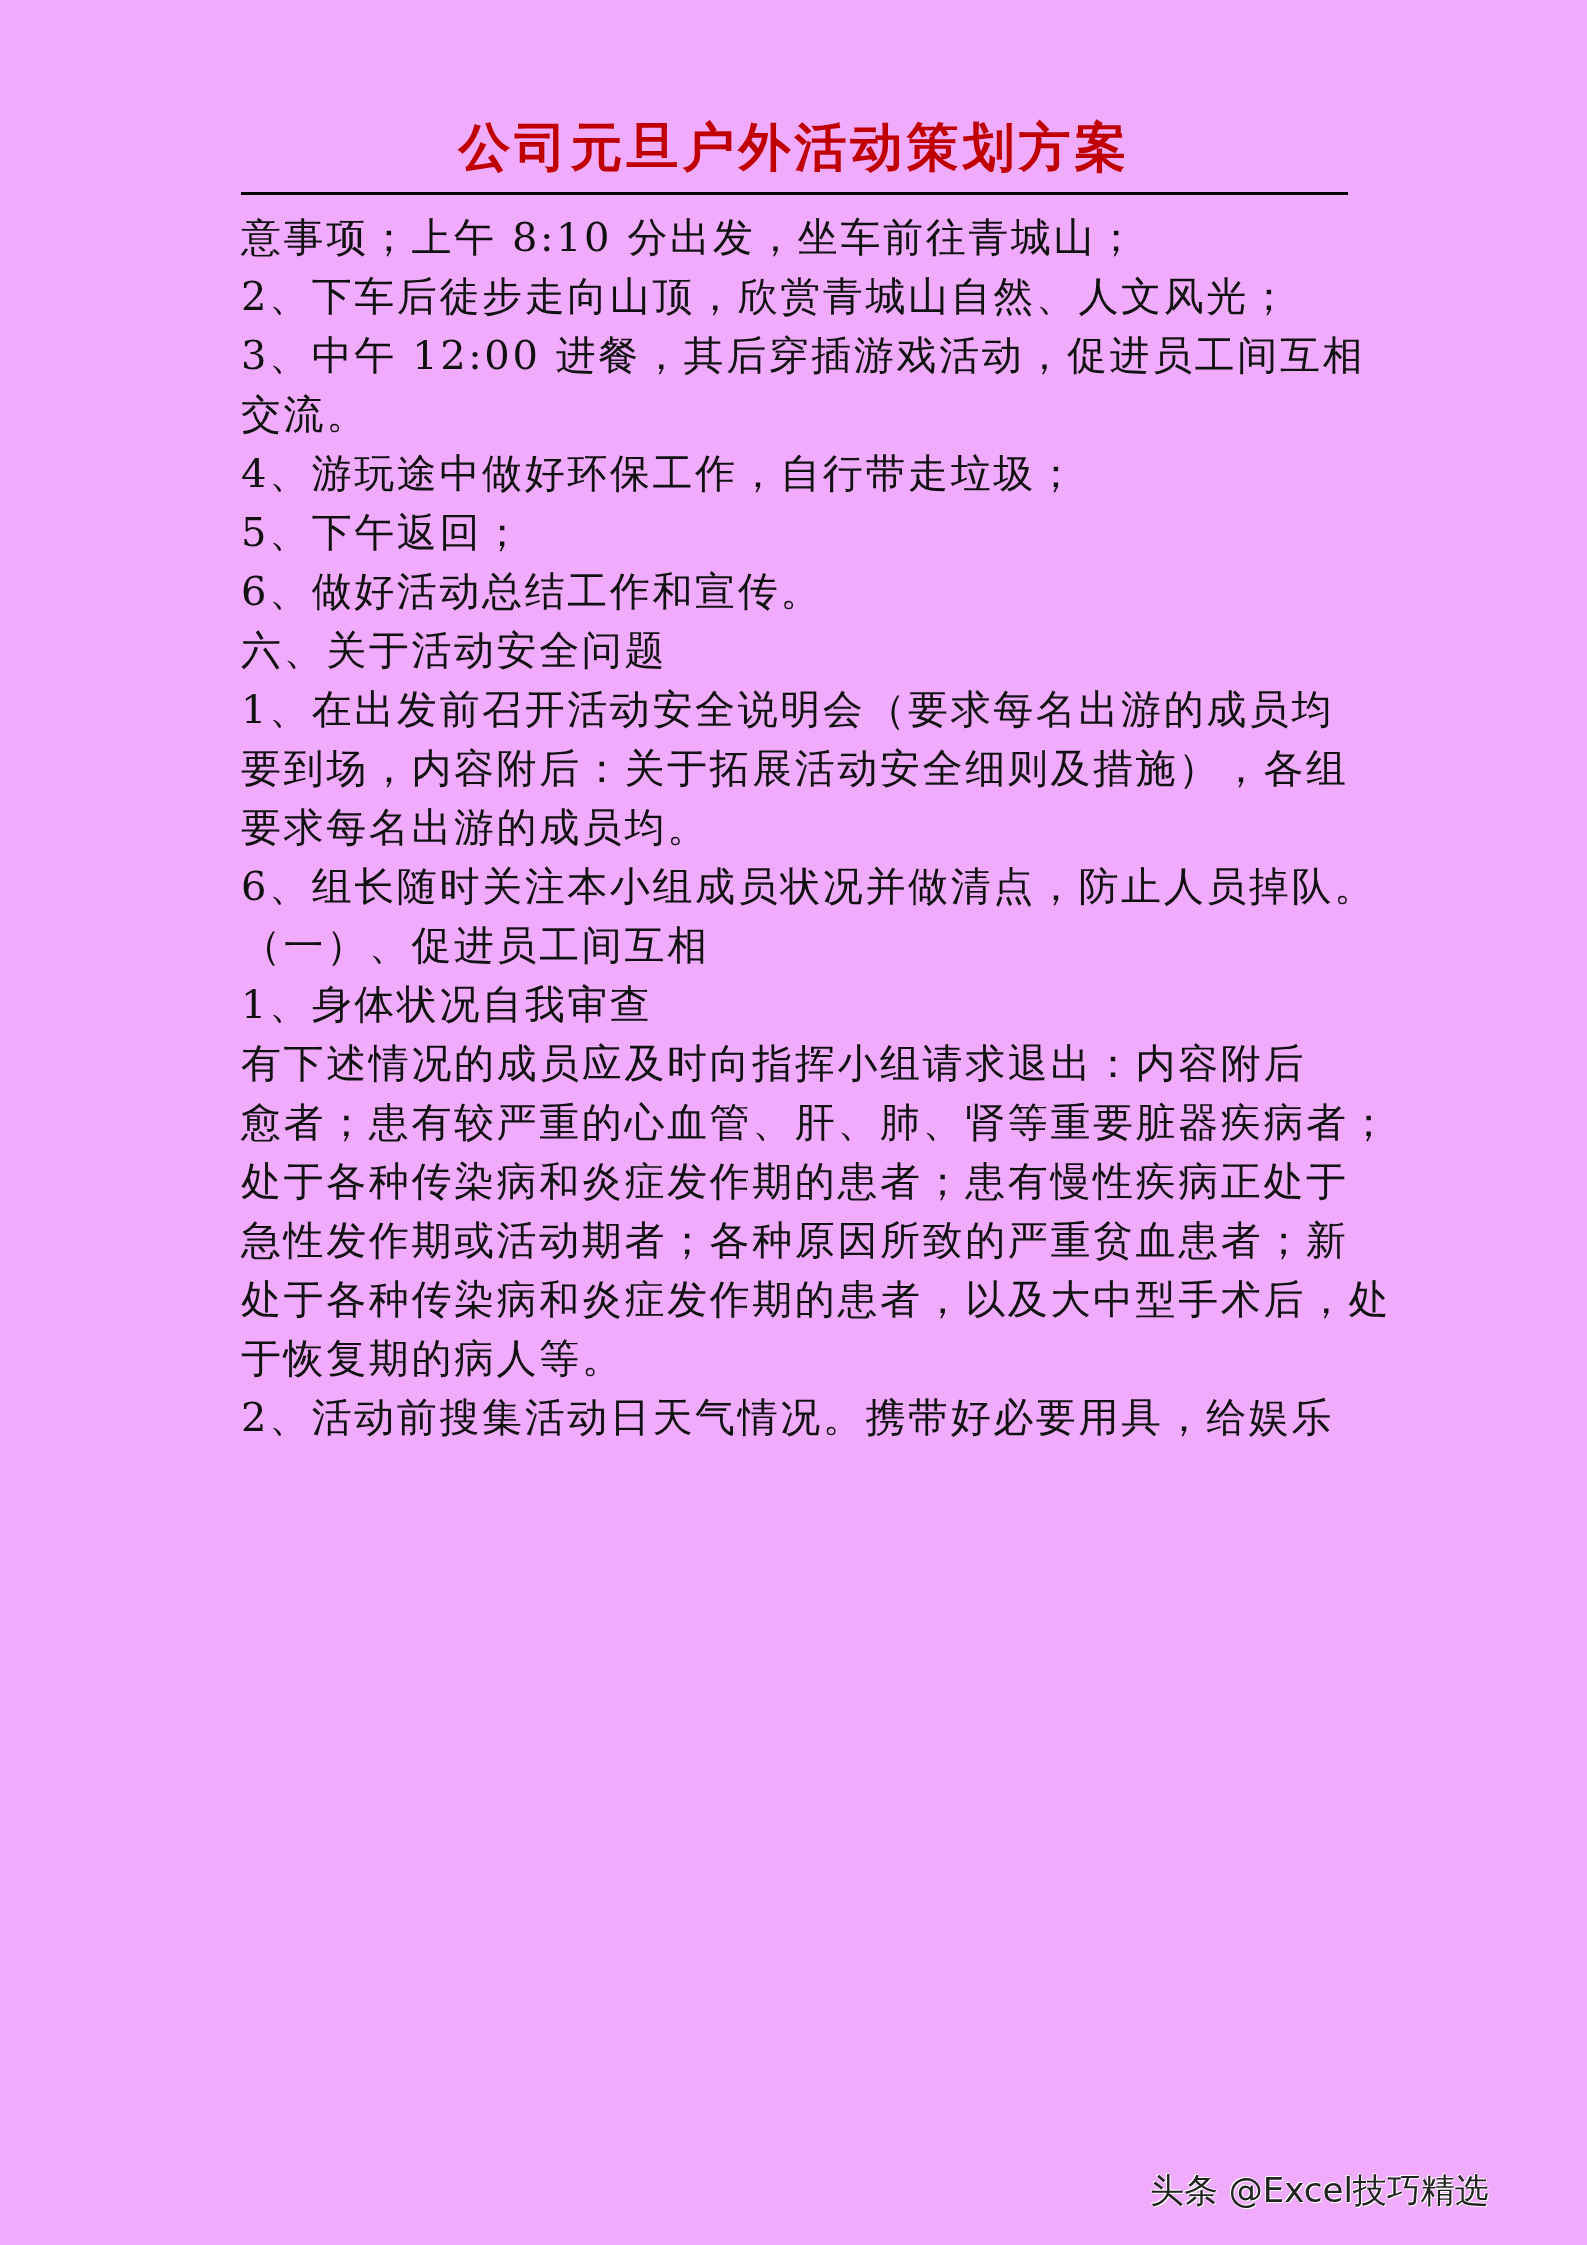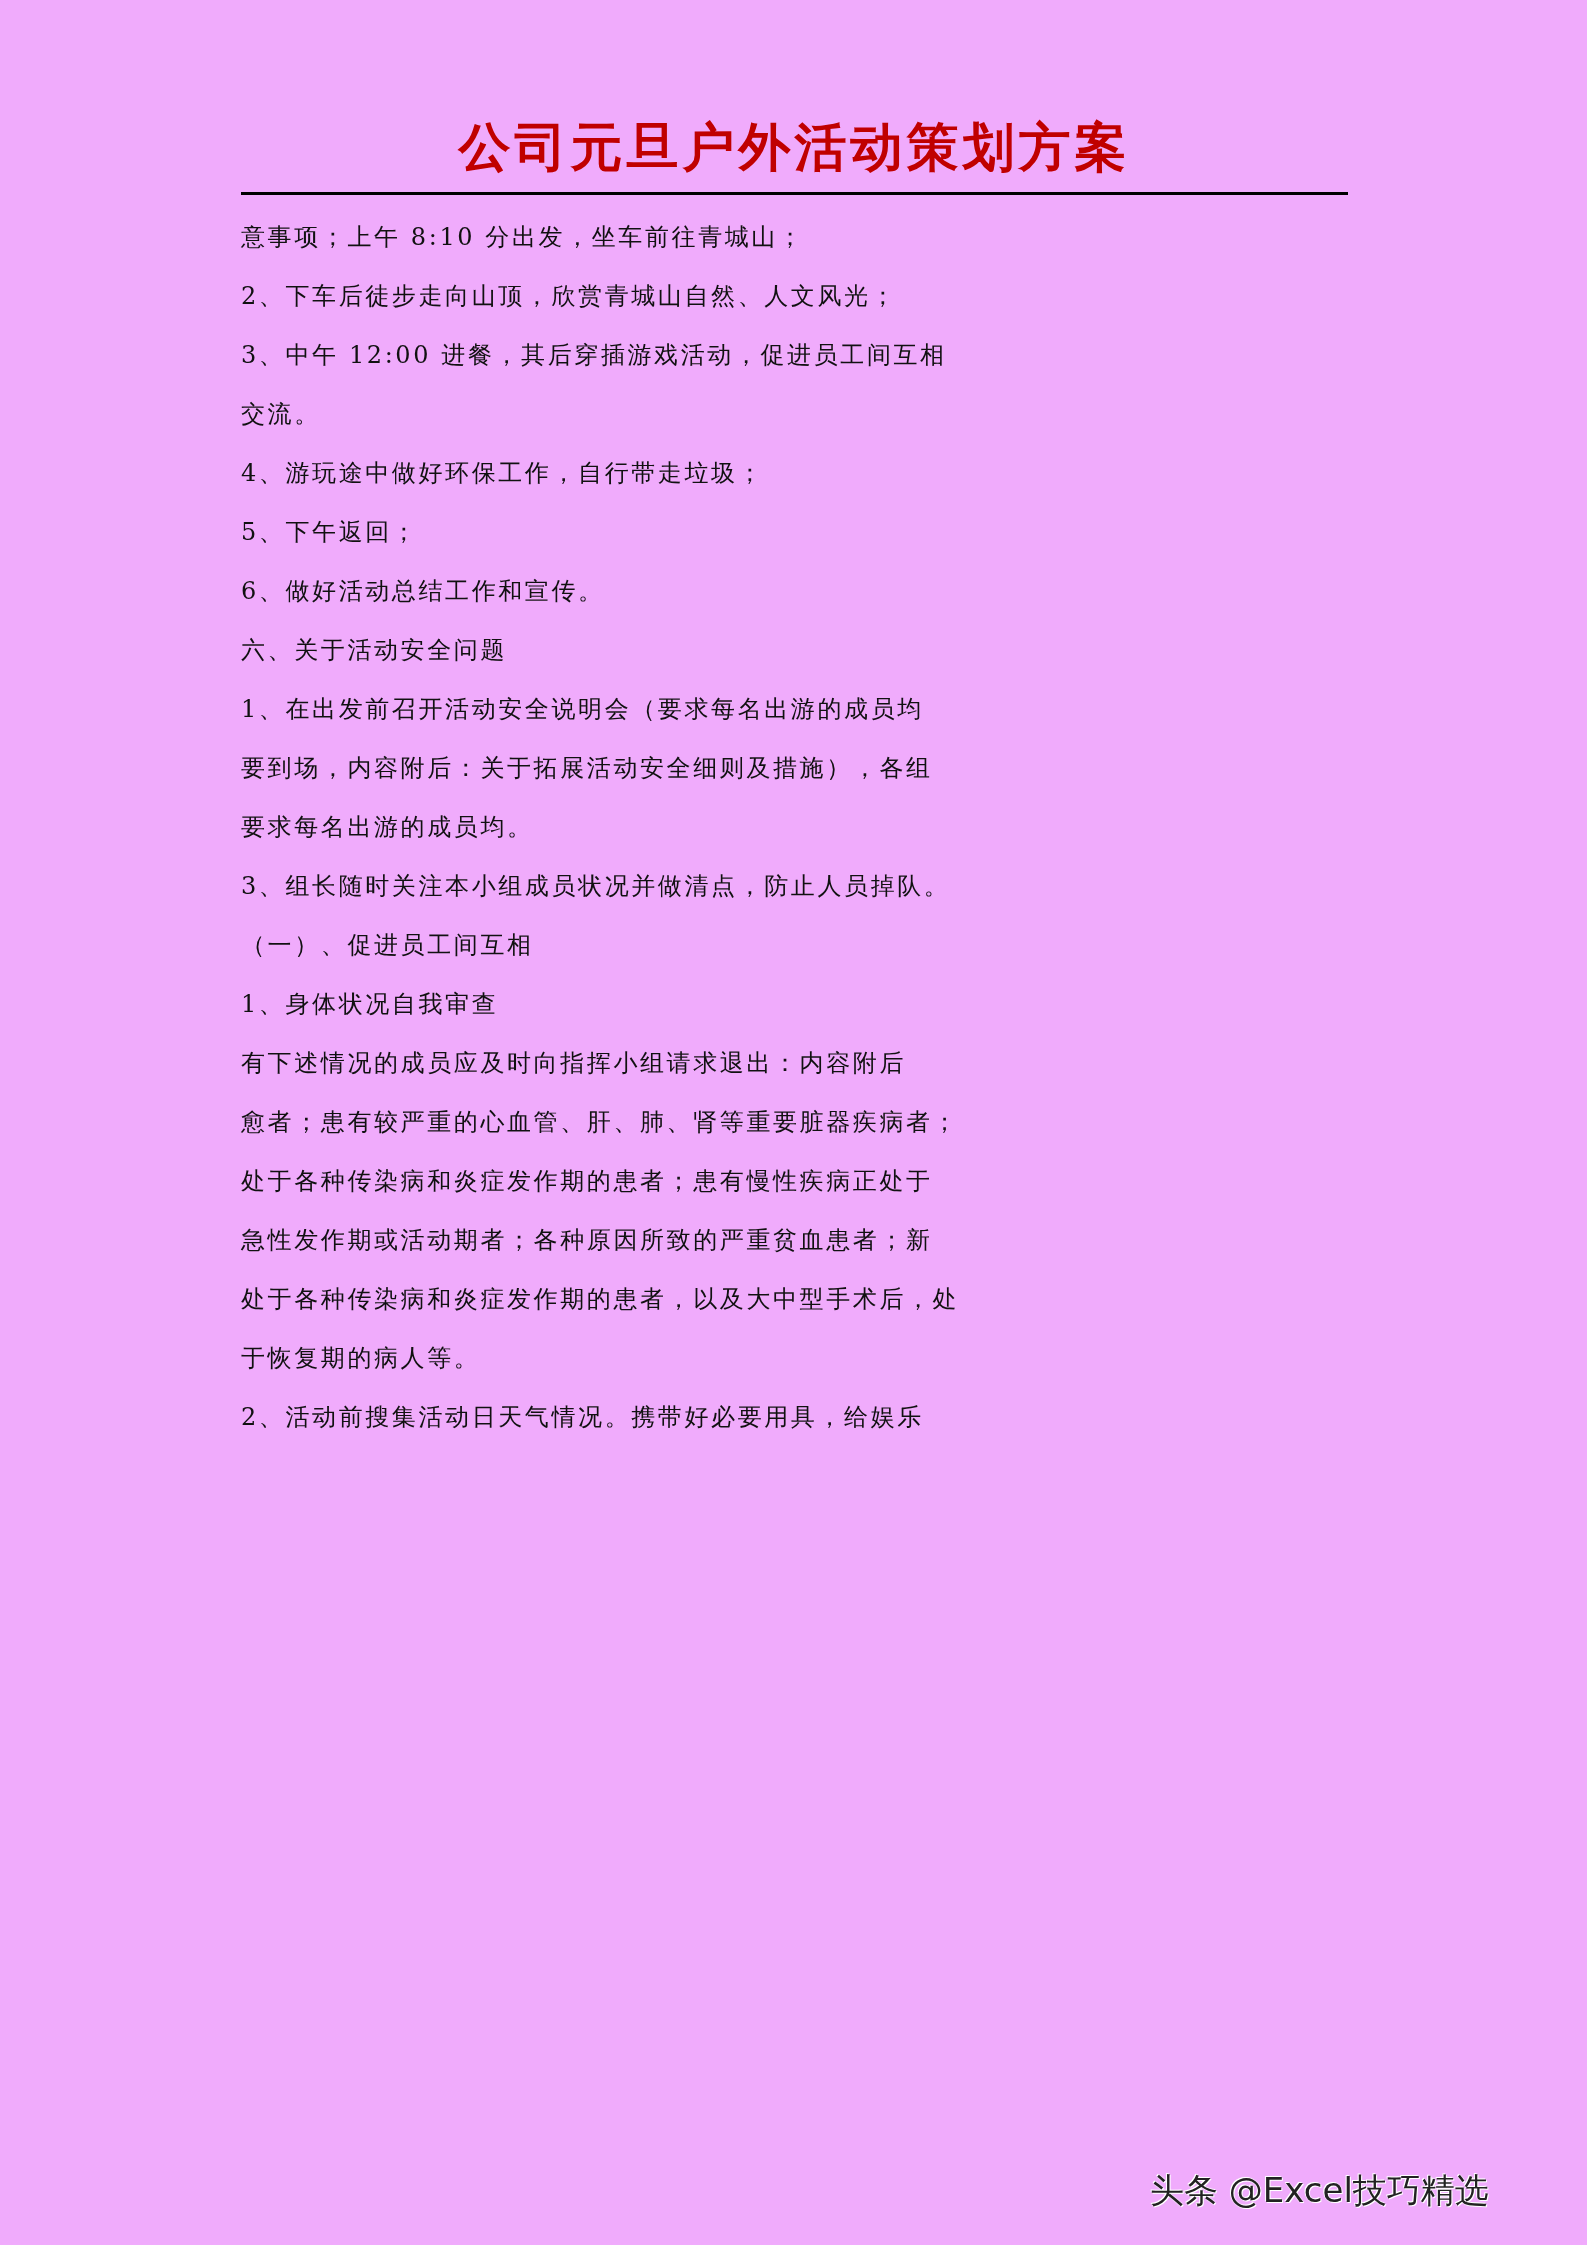--- a/index.html
+++ b/index.html
@@ -6,21 +6,21 @@
     body { width: 1587px; height: 2245px; position: relative; overflow: hidden; }
     .page { position: absolute; left: 0; top: 0; width: 1587px; height: 2245px; background: #f0abfc; }
     .title {
       position: absolute; left: 241px; width: 1107px; top: 112px; height: 70px;
       text-align: center; font-family: "DejaVu Serif", serif; font-size: 52px;
       line-height: 70px; letter-spacing: 4px; color: #c00000; font-weight: bold;
     }
     .rule { position: absolute; left: 241px; top: 192px; width: 1107px; height: 3px; background: #000; }
     .body {
       position: absolute; left: 241px; top: 208px; width: 1115px;
-      font-family: "DejaVu Serif", serif; font-size: 24px; line-height: 59px;
+      font-family: "DejaVu Serif", serif; font-size: 40px; line-height: 59px;
       color: #111; letter-spacing: 2.6px;
     }
     .line { white-space: nowrap; height: 59px; }
     .watermark {
       position: absolute; left: 1150px; top: 2168px; width: 420px;
       font-family: "DejaVu Sans", sans-serif; font-size: 34px; line-height: 44px;
       color: #222; text-shadow: 0 0 2px #fff, 1px 1px 0 #fff, -1px -1px 0 #fff;
     }
   </style>
 </head>
@@ -35,21 +35,21 @@
     <div class="line">2、下车后徒步走向山顶，欣赏青城山自然、人文风光；</div>
     <div class="line">3、中午 12:00 进餐，其后穿插游戏活动，促进员工间互相</div>
     <div class="line">交流。</div>
     <div class="line">4、游玩途中做好环保工作，自行带走垃圾；</div>
     <div class="line">5、下午返回；</div>
     <div class="line">6、做好活动总结工作和宣传。</div>
     <div class="line">六、关于活动安全问题</div>
     <div class="line">1、在出发前召开活动安全说明会（要求每名出游的成员均</div>
     <div class="line">要到场，内容附后：关于拓展活动安全细则及措施），各组</div>
     <div class="line">要求每名出游的成员均。</div>
-    <div class="line">3、组长随时关注本小组成员状况并做清点，防止人员掉队。</div>
+    <div class="line">6、组长随时关注本小组成员状况并做清点，防止人员掉队。</div>
     <div class="line">（一）、促进员工间互相</div>
     <div class="line">1、身体状况自我审查</div>
     <div class="line">有下述情况的成员应及时向指挥小组请求退出：内容附后</div>
     <div class="line">愈者；患有较严重的心血管、肝、肺、肾等重要脏器疾病者；</div>
     <div class="line">处于各种传染病和炎症发作期的患者；患有慢性疾病正处于</div>
     <div class="line">急性发作期或活动期者；各种原因所致的严重贫血患者；新</div>
     <div class="line">处于各种传染病和炎症发作期的患者，以及大中型手术后，处</div>
     <div class="line">于恢复期的病人等。</div>
     <div class="line">2、活动前搜集活动日天气情况。携带好必要用具，给娱乐</div>
   </div>

